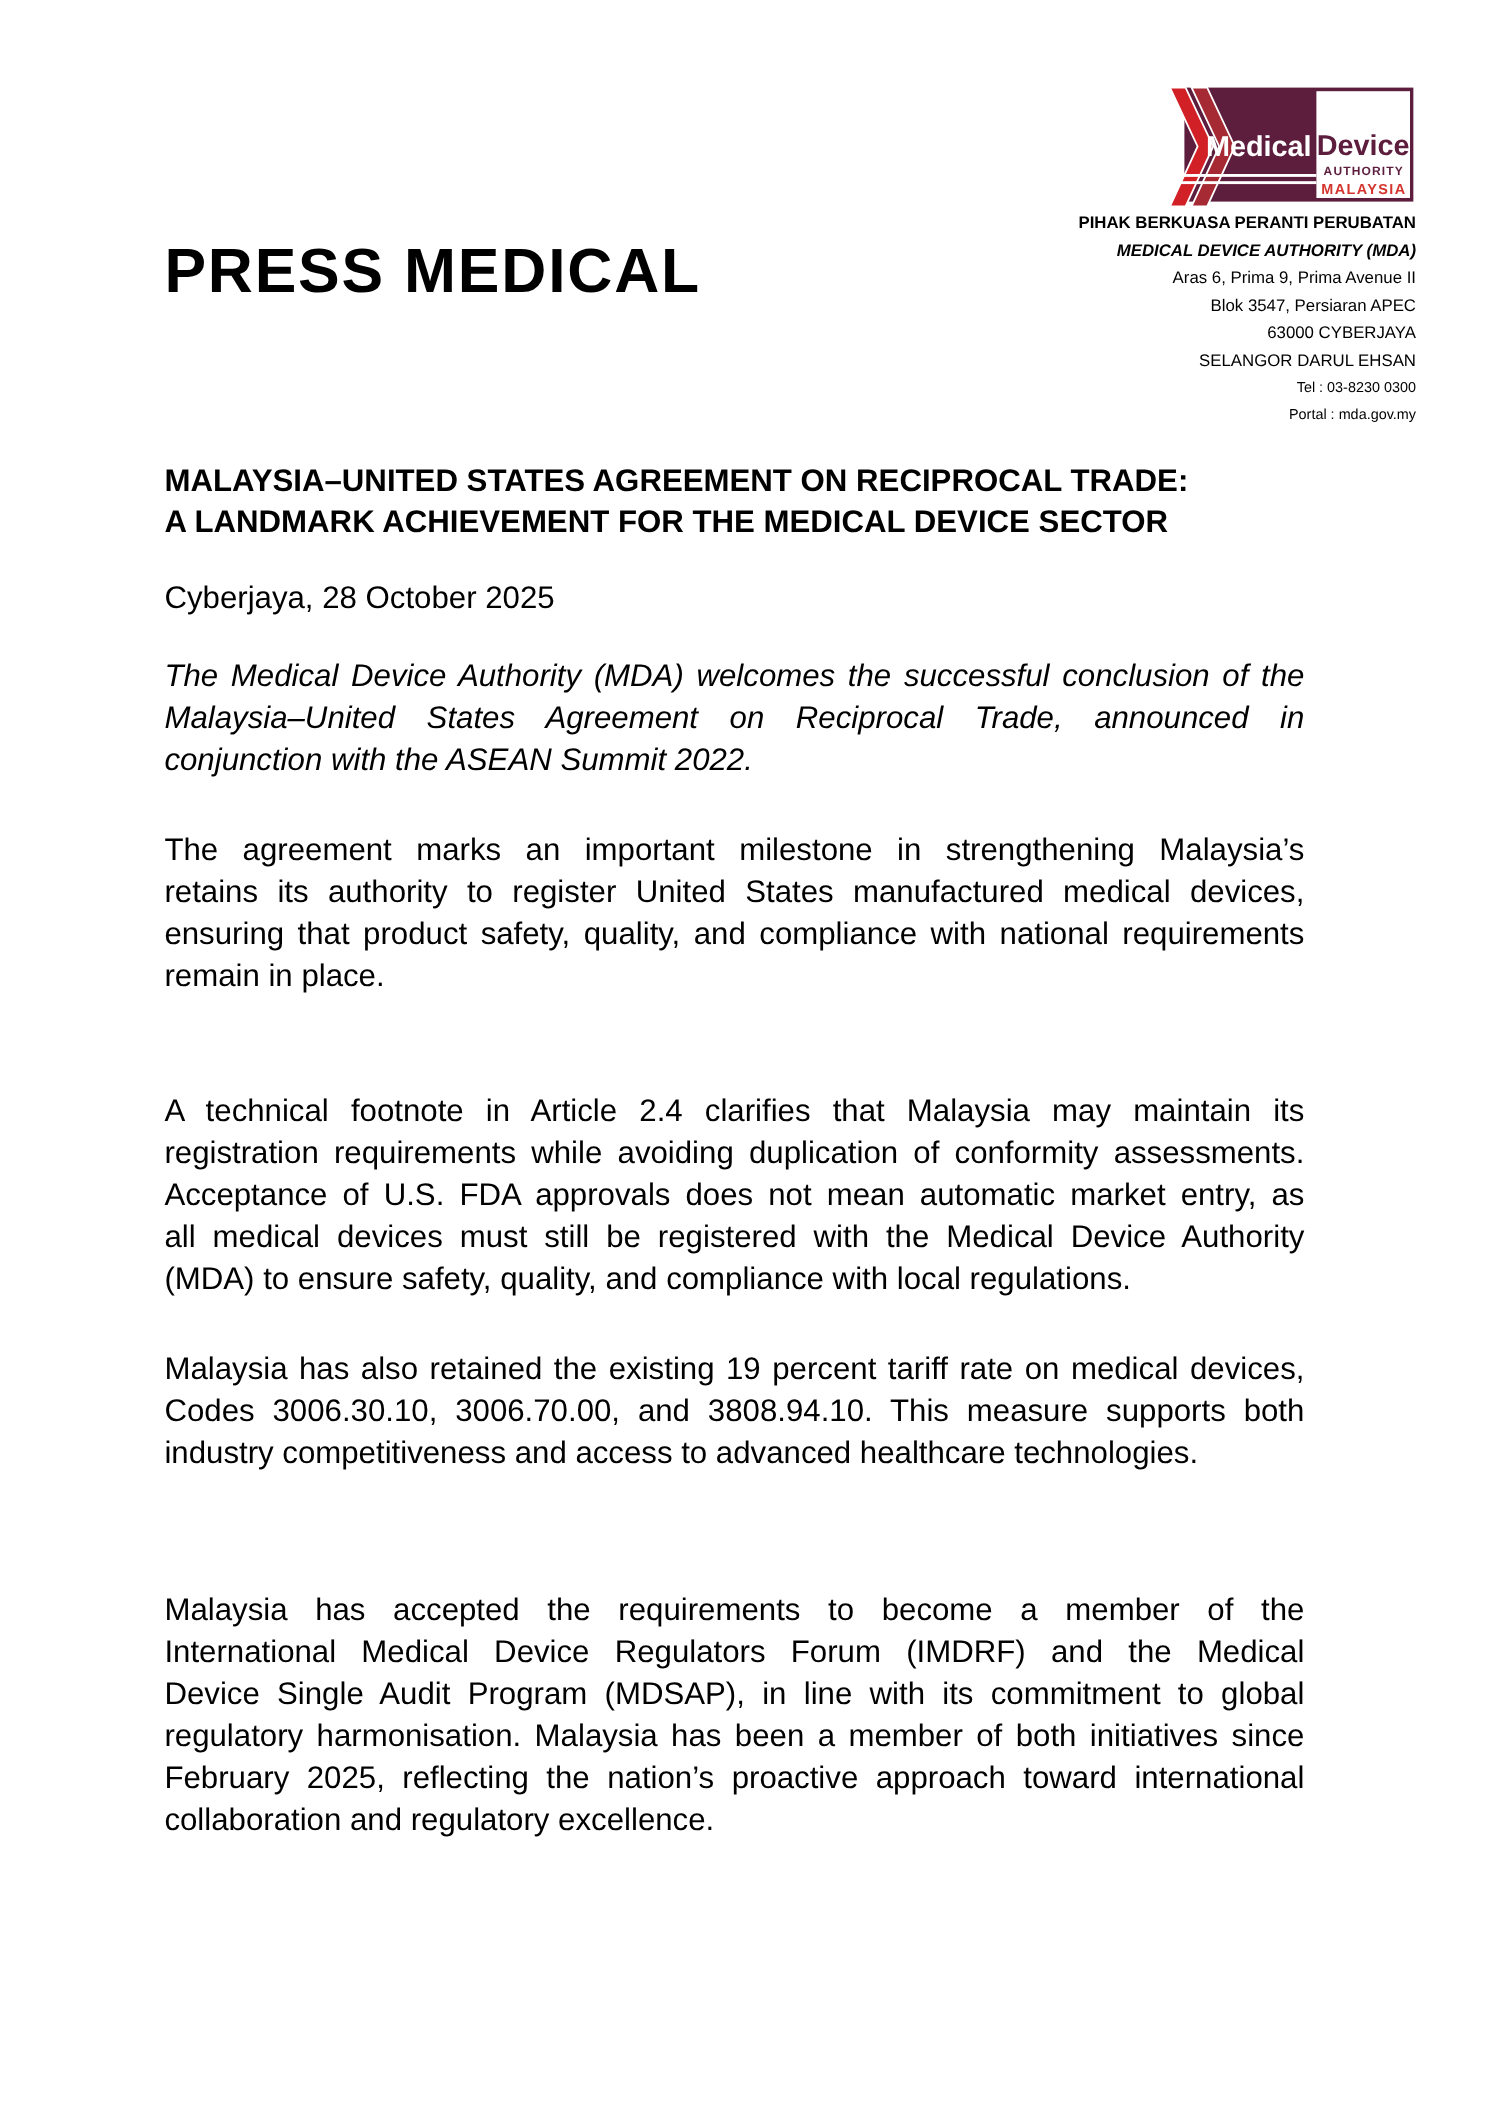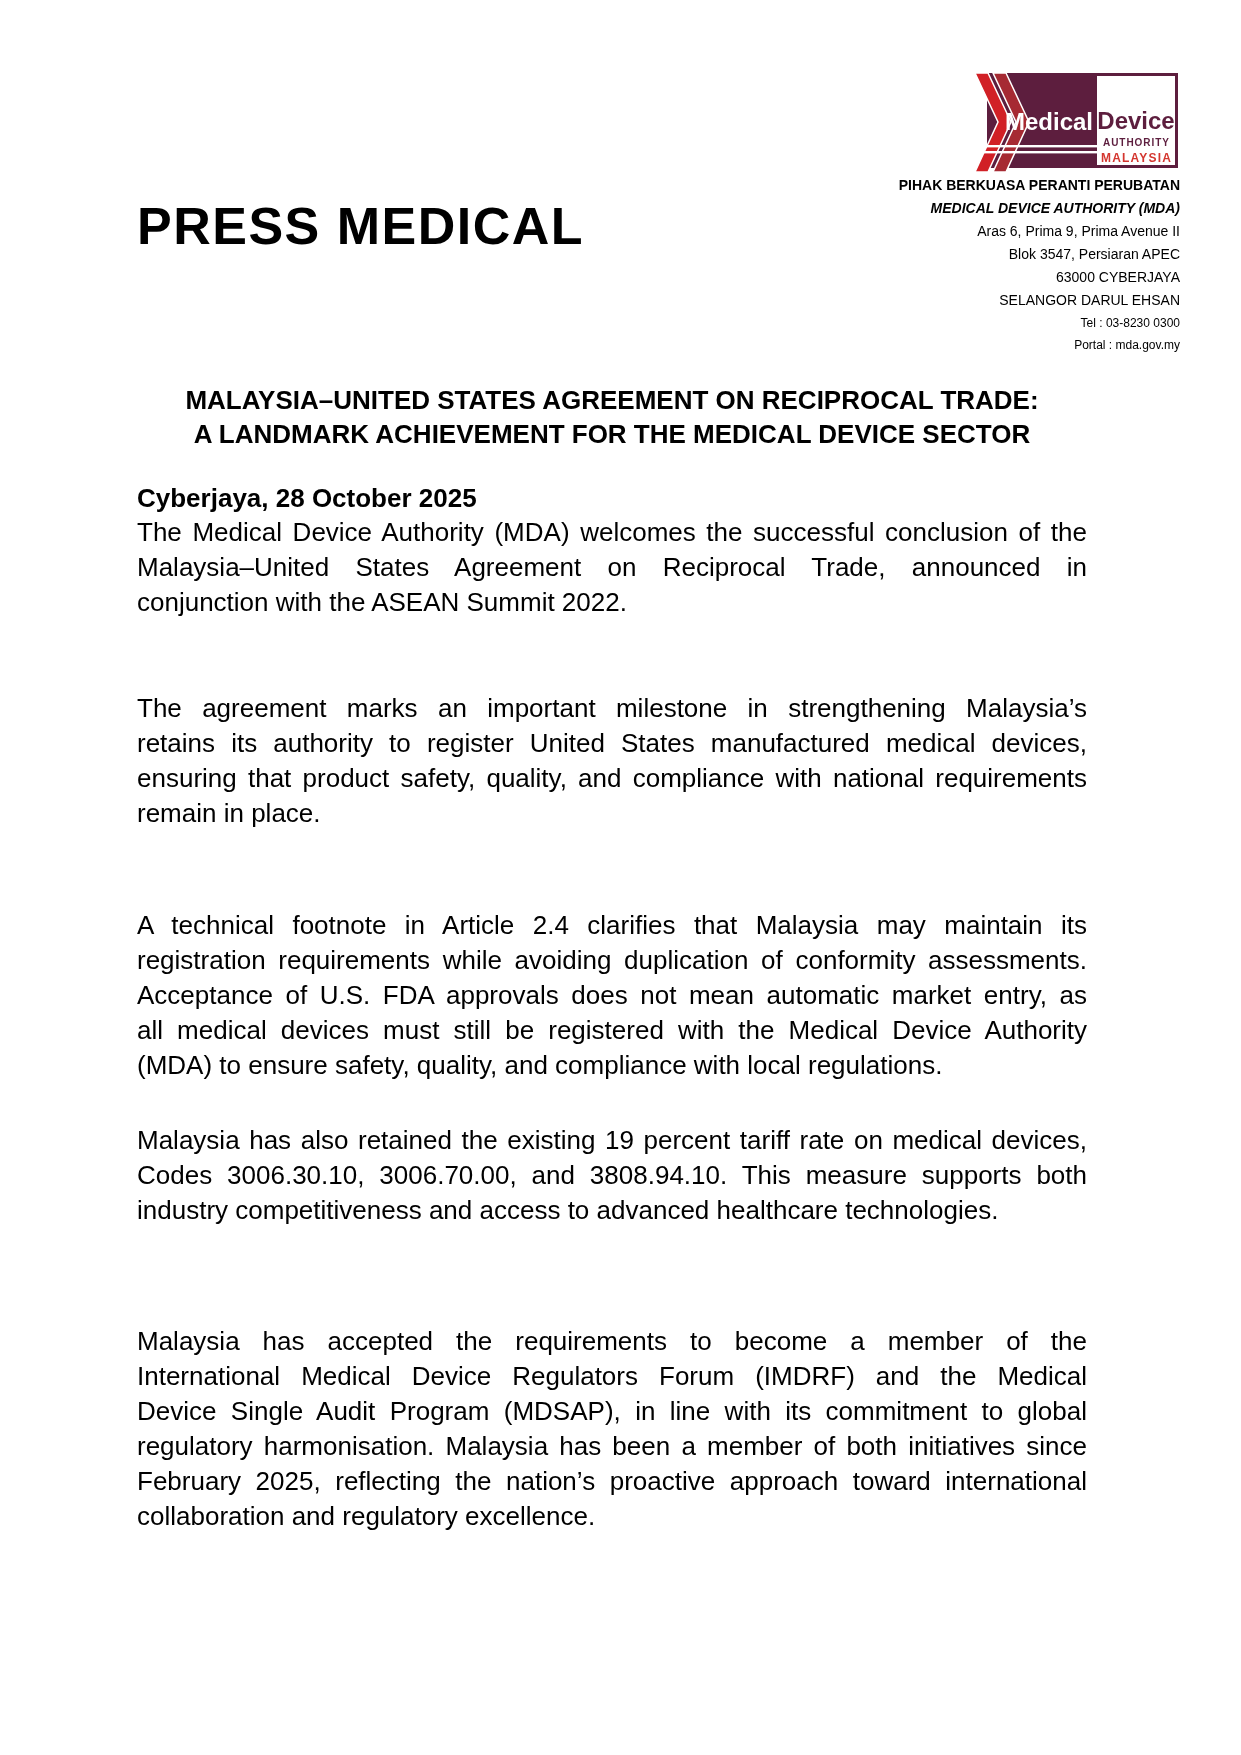--- a/index.html
+++ b/index.html
@@ -46,54 +46,53 @@
     line-height: 52px;
     white-space: nowrap;
   }
 
   
   .headline {
     position: absolute;
     left: 137px;
     top: 383px;
     width: 950px;
-    text-align: center;
     font-size: 26px;
     font-weight: 700;
     line-height: 34px;
   }
 
   
   .dateline {
     position: absolute;
     left: 137px;
     top: 481px;
     font-size: 26px;
-    font-weight: 700;
+    font-weight: 400;
     line-height: 35px;
   }
 
   
   .para {
     position: absolute;
     left: 137px;
     width: 950px;
     font-size: 26px;
     line-height: 35px;
   }
   .para .jline {
     text-align: justify;
     text-align-last: justify;
     white-space: normal;
   }
   .para .lastline {
     text-align: left;
     text-align-last: left;
   }
-  .p1 { top: 515px; }
+  .p1 { top: 546px; font-style: italic; }
   .p2 { top: 691px; }
   .p3 { top: 908px; }
   .p4 { top: 1123px; }
   .p5 { top: 1324px; }
 </style>
 </head>
 <body>
 
 <div class="page">
 

